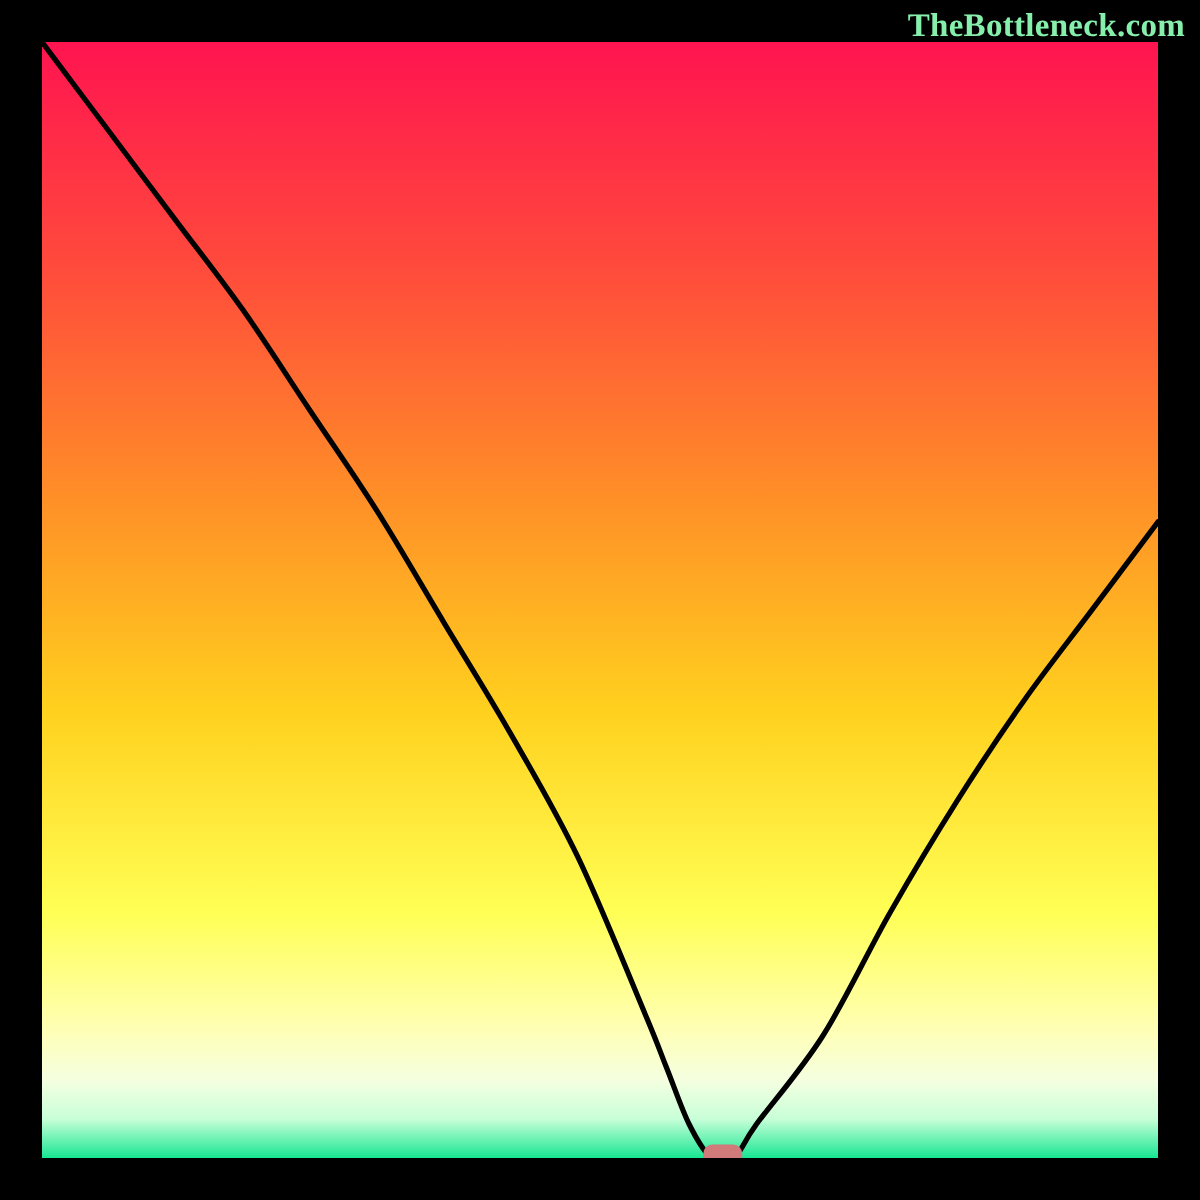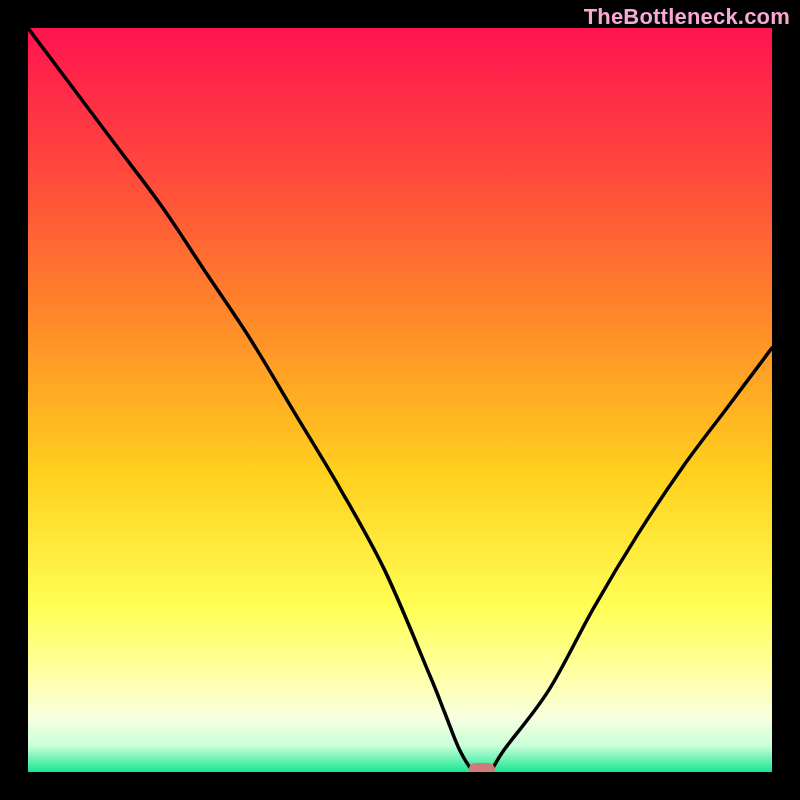--- a/index.html
+++ b/index.html
@@ -14,25 +14,26 @@
   .frame {
     position: relative;
     width: 800px;
     height: 800px;
     background: #000;
   }
   .watermark {
     position: absolute;
     top: 4px;
     right: 10px;
-    color: #f9a8d4;
+    color: #86efac;
     font-size: 22px;
     font-weight: 600;
     letter-spacing: 0.2px;
     z-index: 10;
+    font-family: Liberation Serif, serif;
   }
   .plot {
     position: absolute;
     left: 28px;
     top: 28px;
     width: 744px;
     height: 744px;
   }
   .plot svg {
     display: block;

